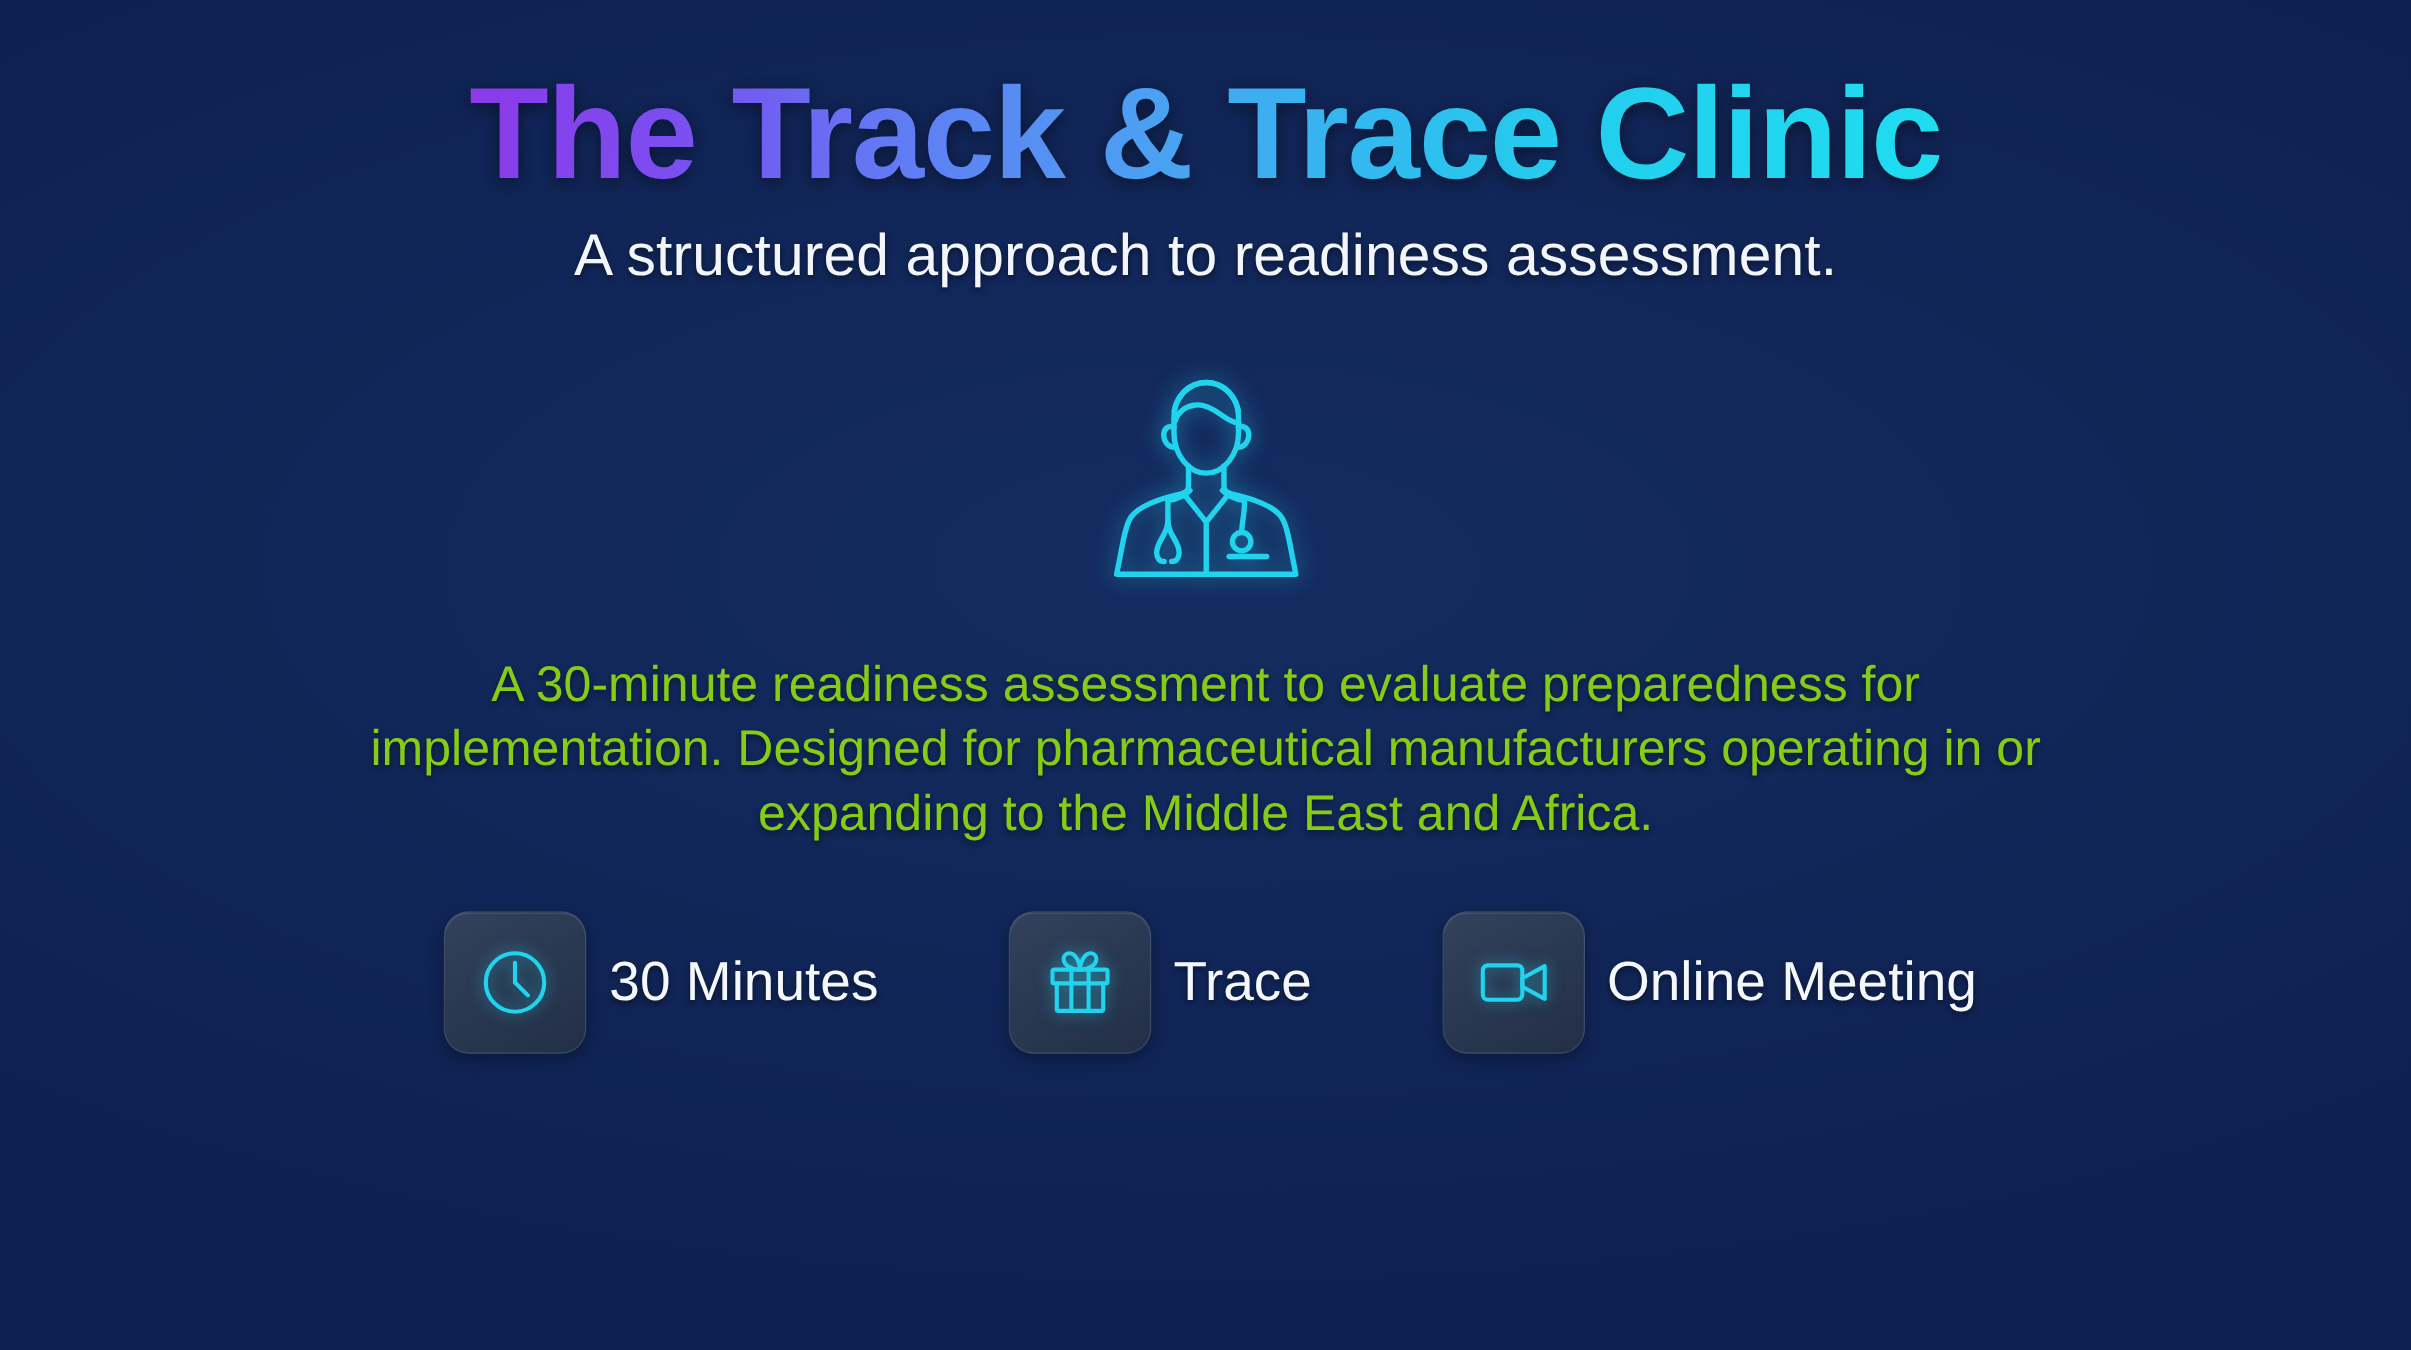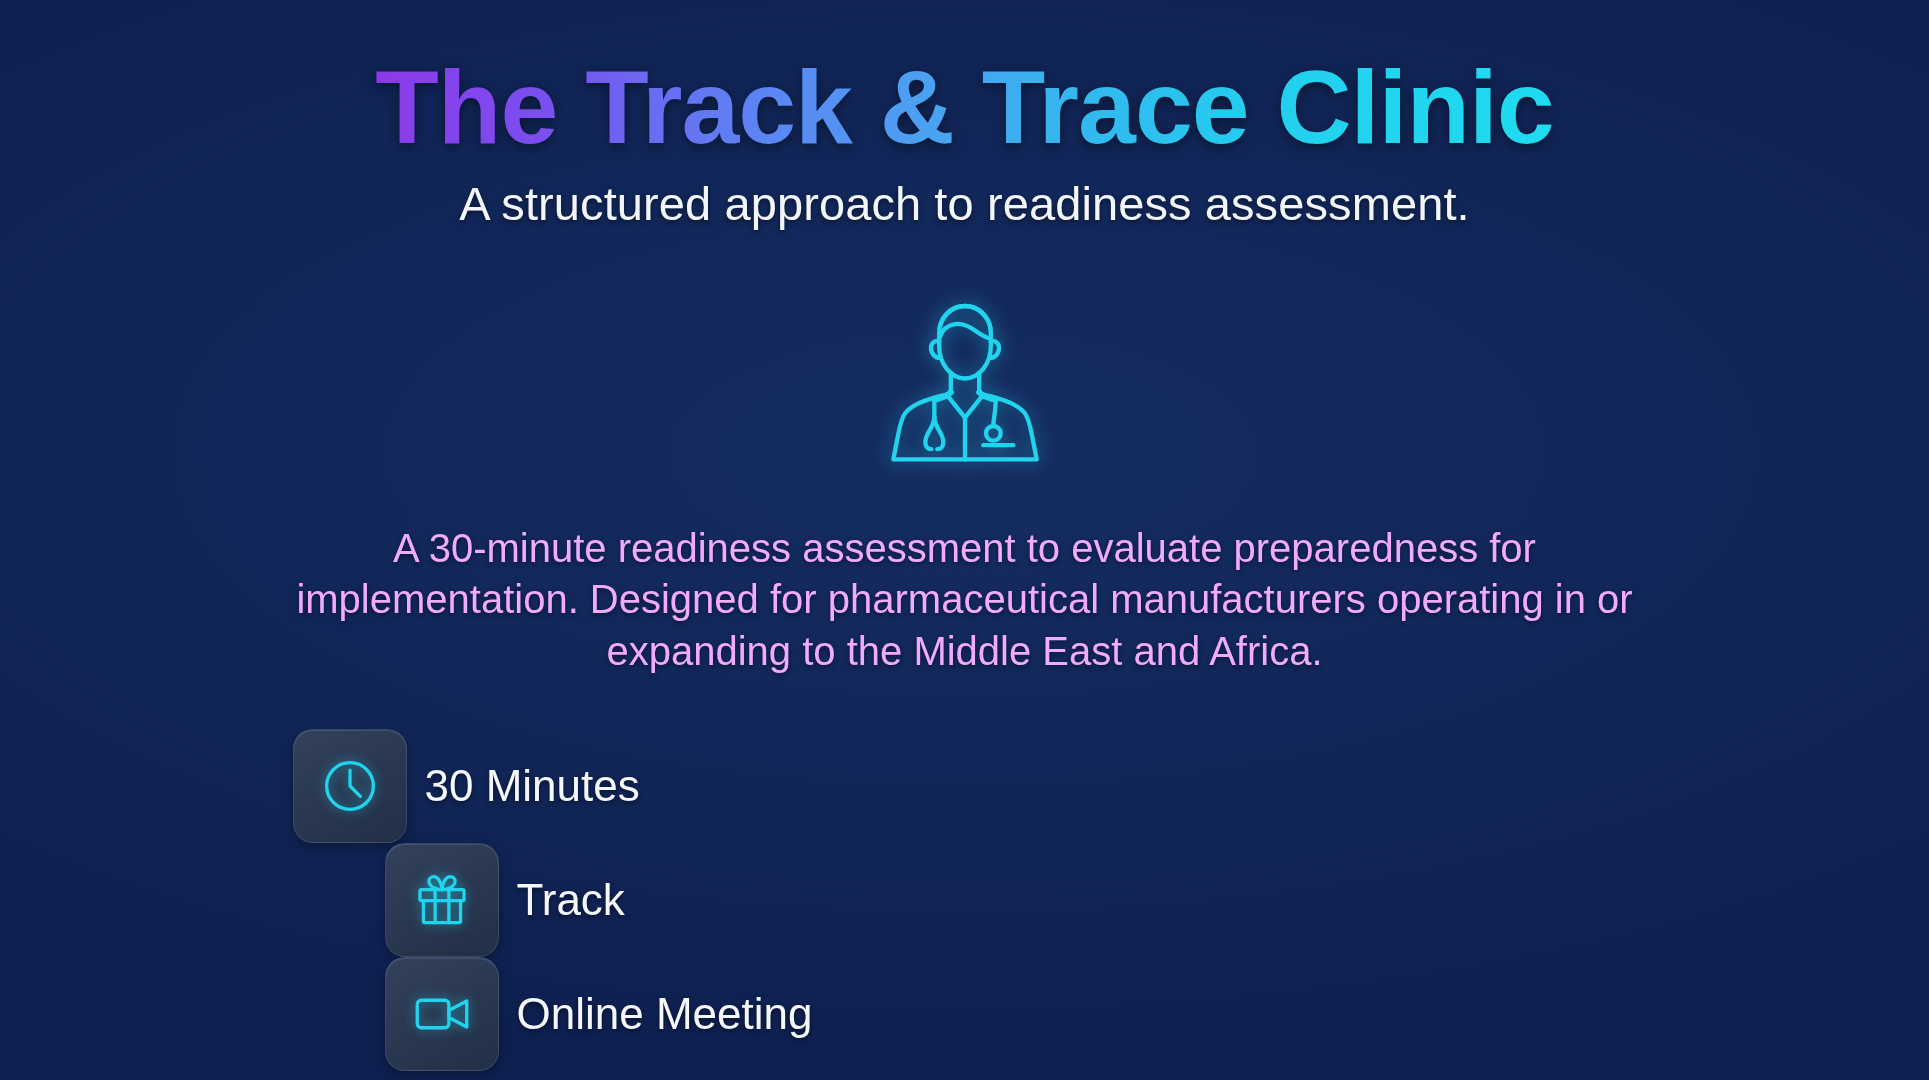--- a/index.html
+++ b/index.html
@@ -85,35 +85,34 @@
     filter: drop-shadow(0 0 9px rgba(34,211,238,0.55));
   }
 
   
   .body-copy {
     margin-top: 42px;
     width: 1360px;
     text-align: center;
     font-size: 40px;
     line-height: 1.28;
-    color: #f0abfc;
+    color: #84cc16;
     font-weight: 400;
     text-shadow: 0 2px 5px rgba(0,0,0,0.45);
   }
 
   
   .features {
     margin-top: 52px;
     display: flex;
-    align-items: flex-start;
+    align-items: flex-end;
     justify-content: center;
-    gap: 0;
+    gap: 12px;
     width: 1360px;
     padding-left: 8px;
-    flex-direction: column;
   }
   .feature {
     display: flex;
     align-items: center;
     gap: 18px;
   }
   .feature + .feature { margin-left: 92px; }
 
   .feature-icon-box {
     width: 114px;
@@ -213,21 +212,21 @@
     <div class="feature">
       <div class="feature-icon-box">
         <svg viewBox="0 0 48 48" fill="none" stroke="#22d3ee" stroke-width="2.4" stroke-linecap="round" stroke-linejoin="round">
           <rect x="8" y="16.5" width="32" height="8" rx="1"></rect>
           <path d="M10.5 24.5v15a1 1 0 0 0 1 1h25a1 1 0 0 0 1-1v-15"></path>
           <path d="M19 16.5v24M29 16.5v24"></path>
           <path d="M24 16.5c-4.5 0-9.5-2.4-9.5-6.2 0-2 1.6-3.3 3.4-3.3 3.3 0 6.1 5 6.1 9.5z"></path>
           <path d="M24 16.5c4.5 0 9.5-2.4 9.5-6.2 0-2-1.6-3.3-3.4-3.3-3.3 0-6.1 5-6.1 9.5z"></path>
         </svg>
       </div>
-      <span class="feature-label">Track</span>
+      <span class="feature-label">Trace</span>
     </div>
 
     <div class="feature">
       <div class="feature-icon-box">
         <svg viewBox="0 0 48 48" fill="none" stroke="#22d3ee" stroke-width="2.4" stroke-linecap="round" stroke-linejoin="round">
           <rect x="6" y="14" width="23" height="20" rx="3"></rect>
           <path d="M29 21.5 42 14.5v19L29 26.5z"></path>
         </svg>
       </div>
       <span class="feature-label">Online Meeting</span>

